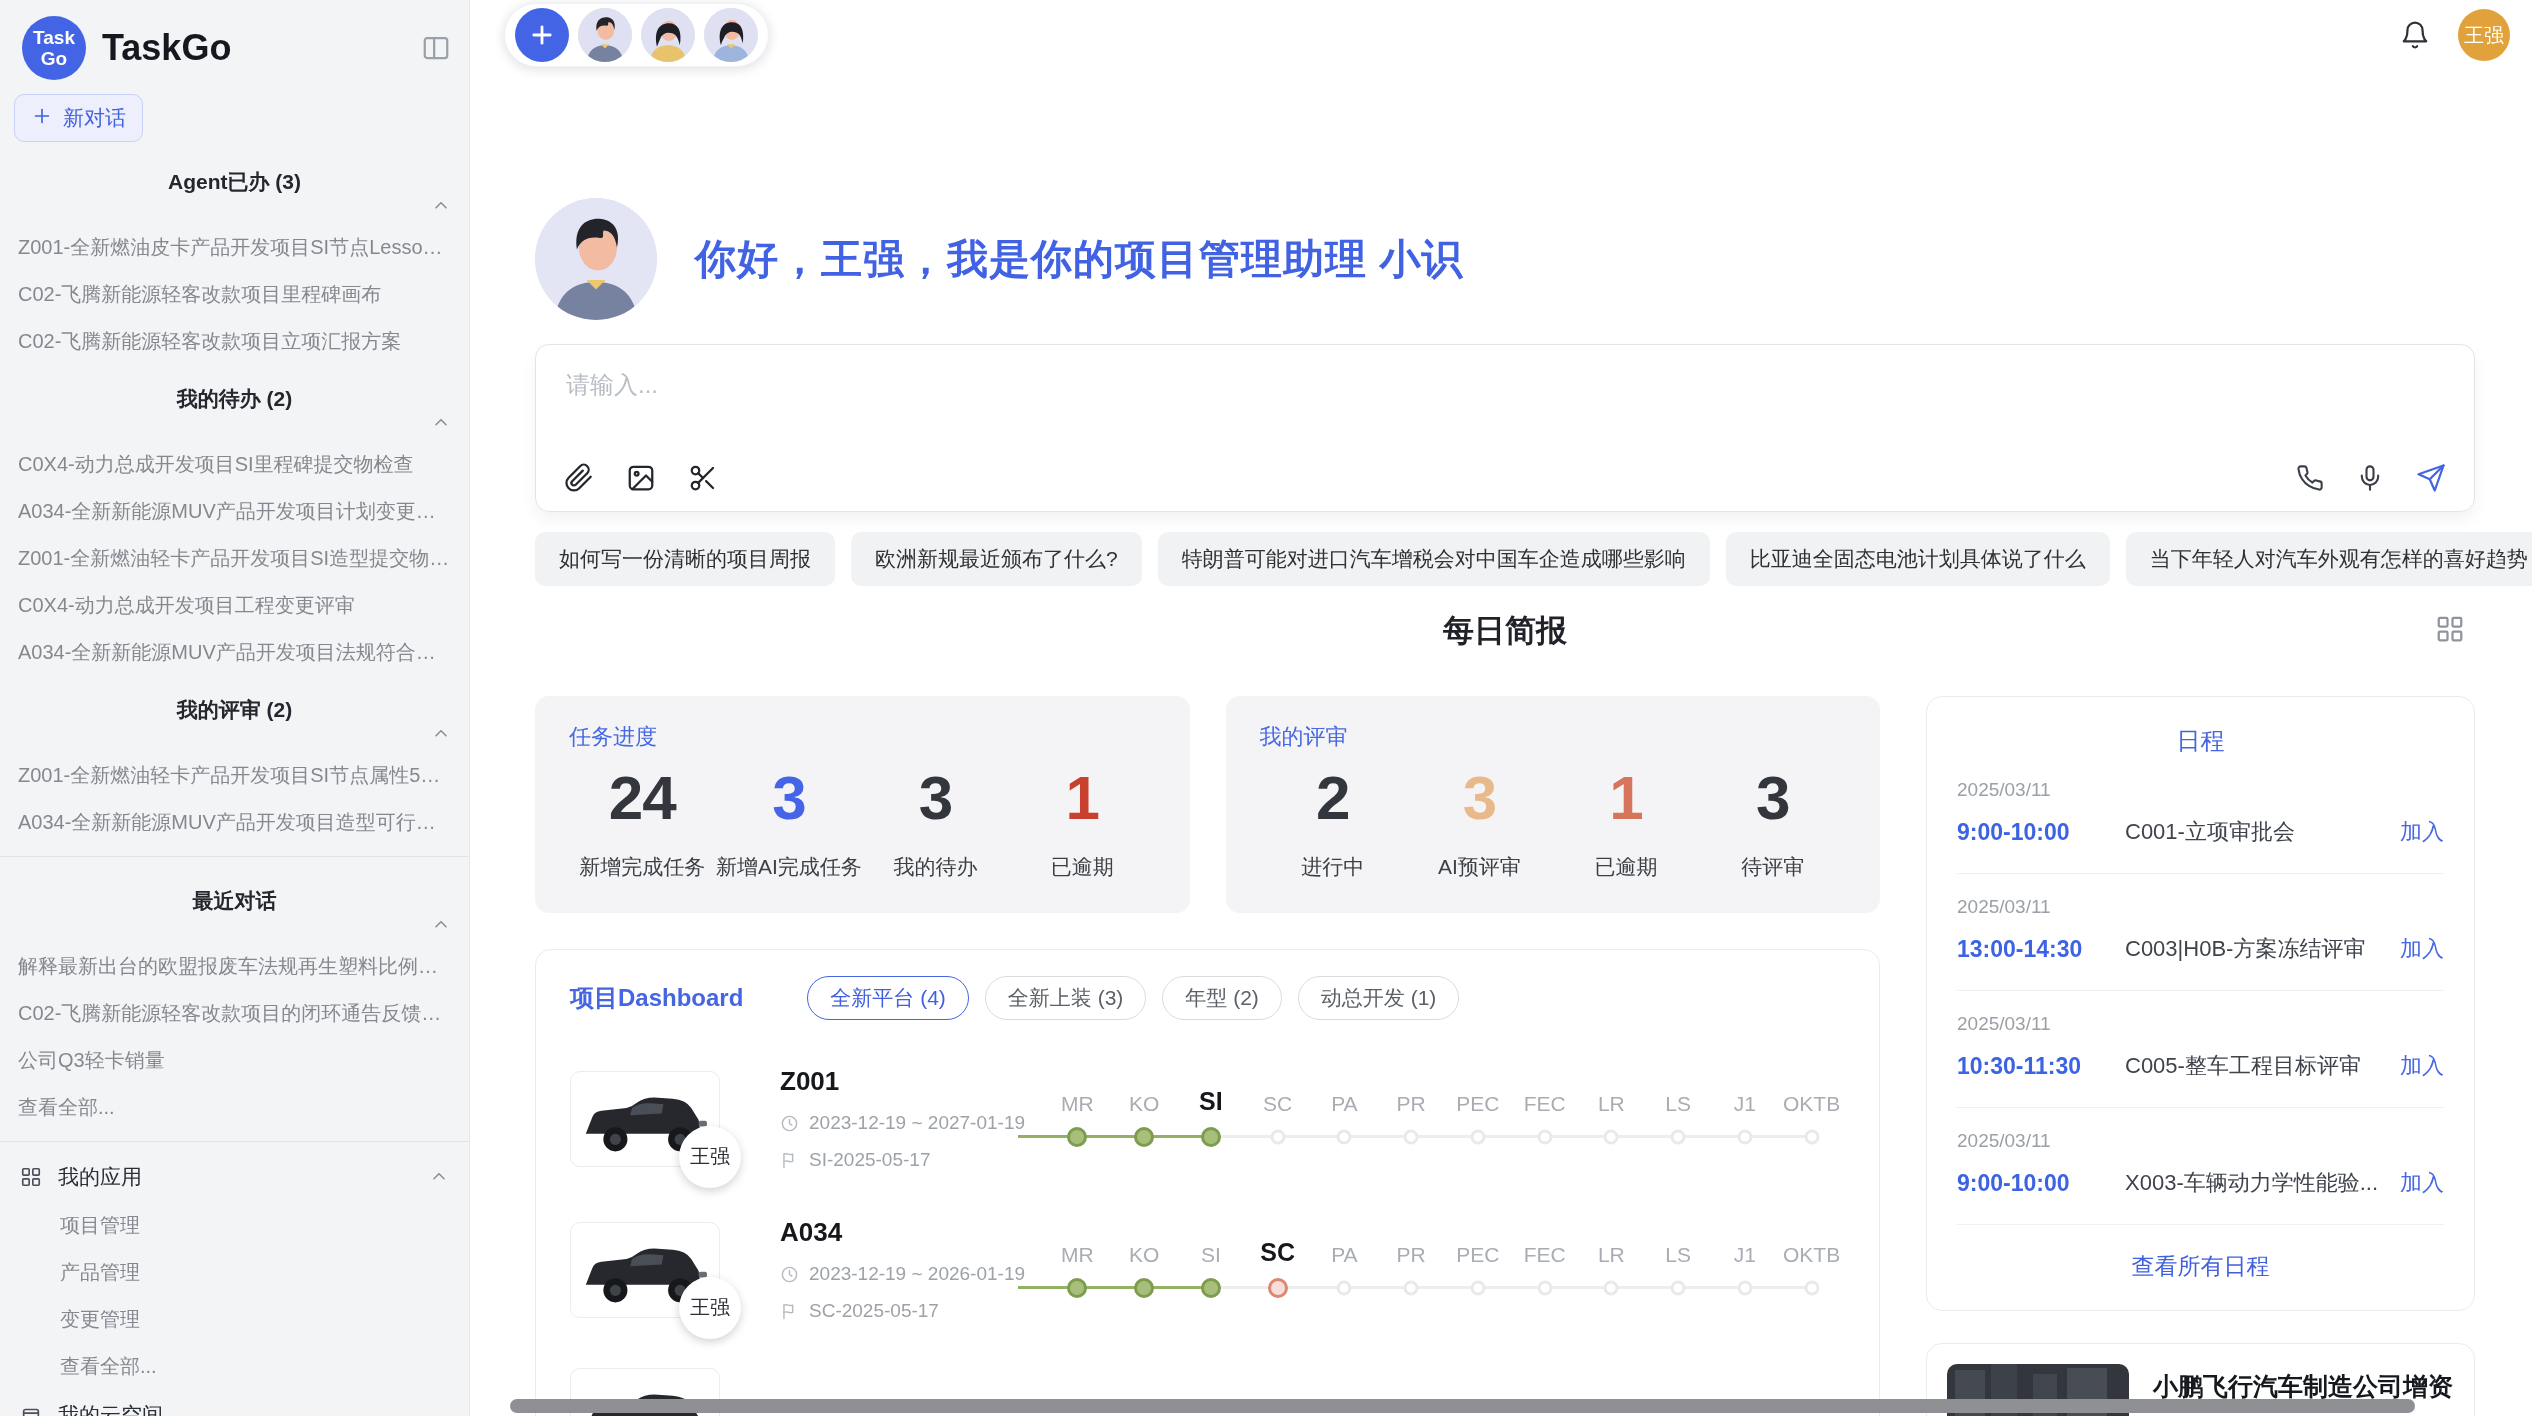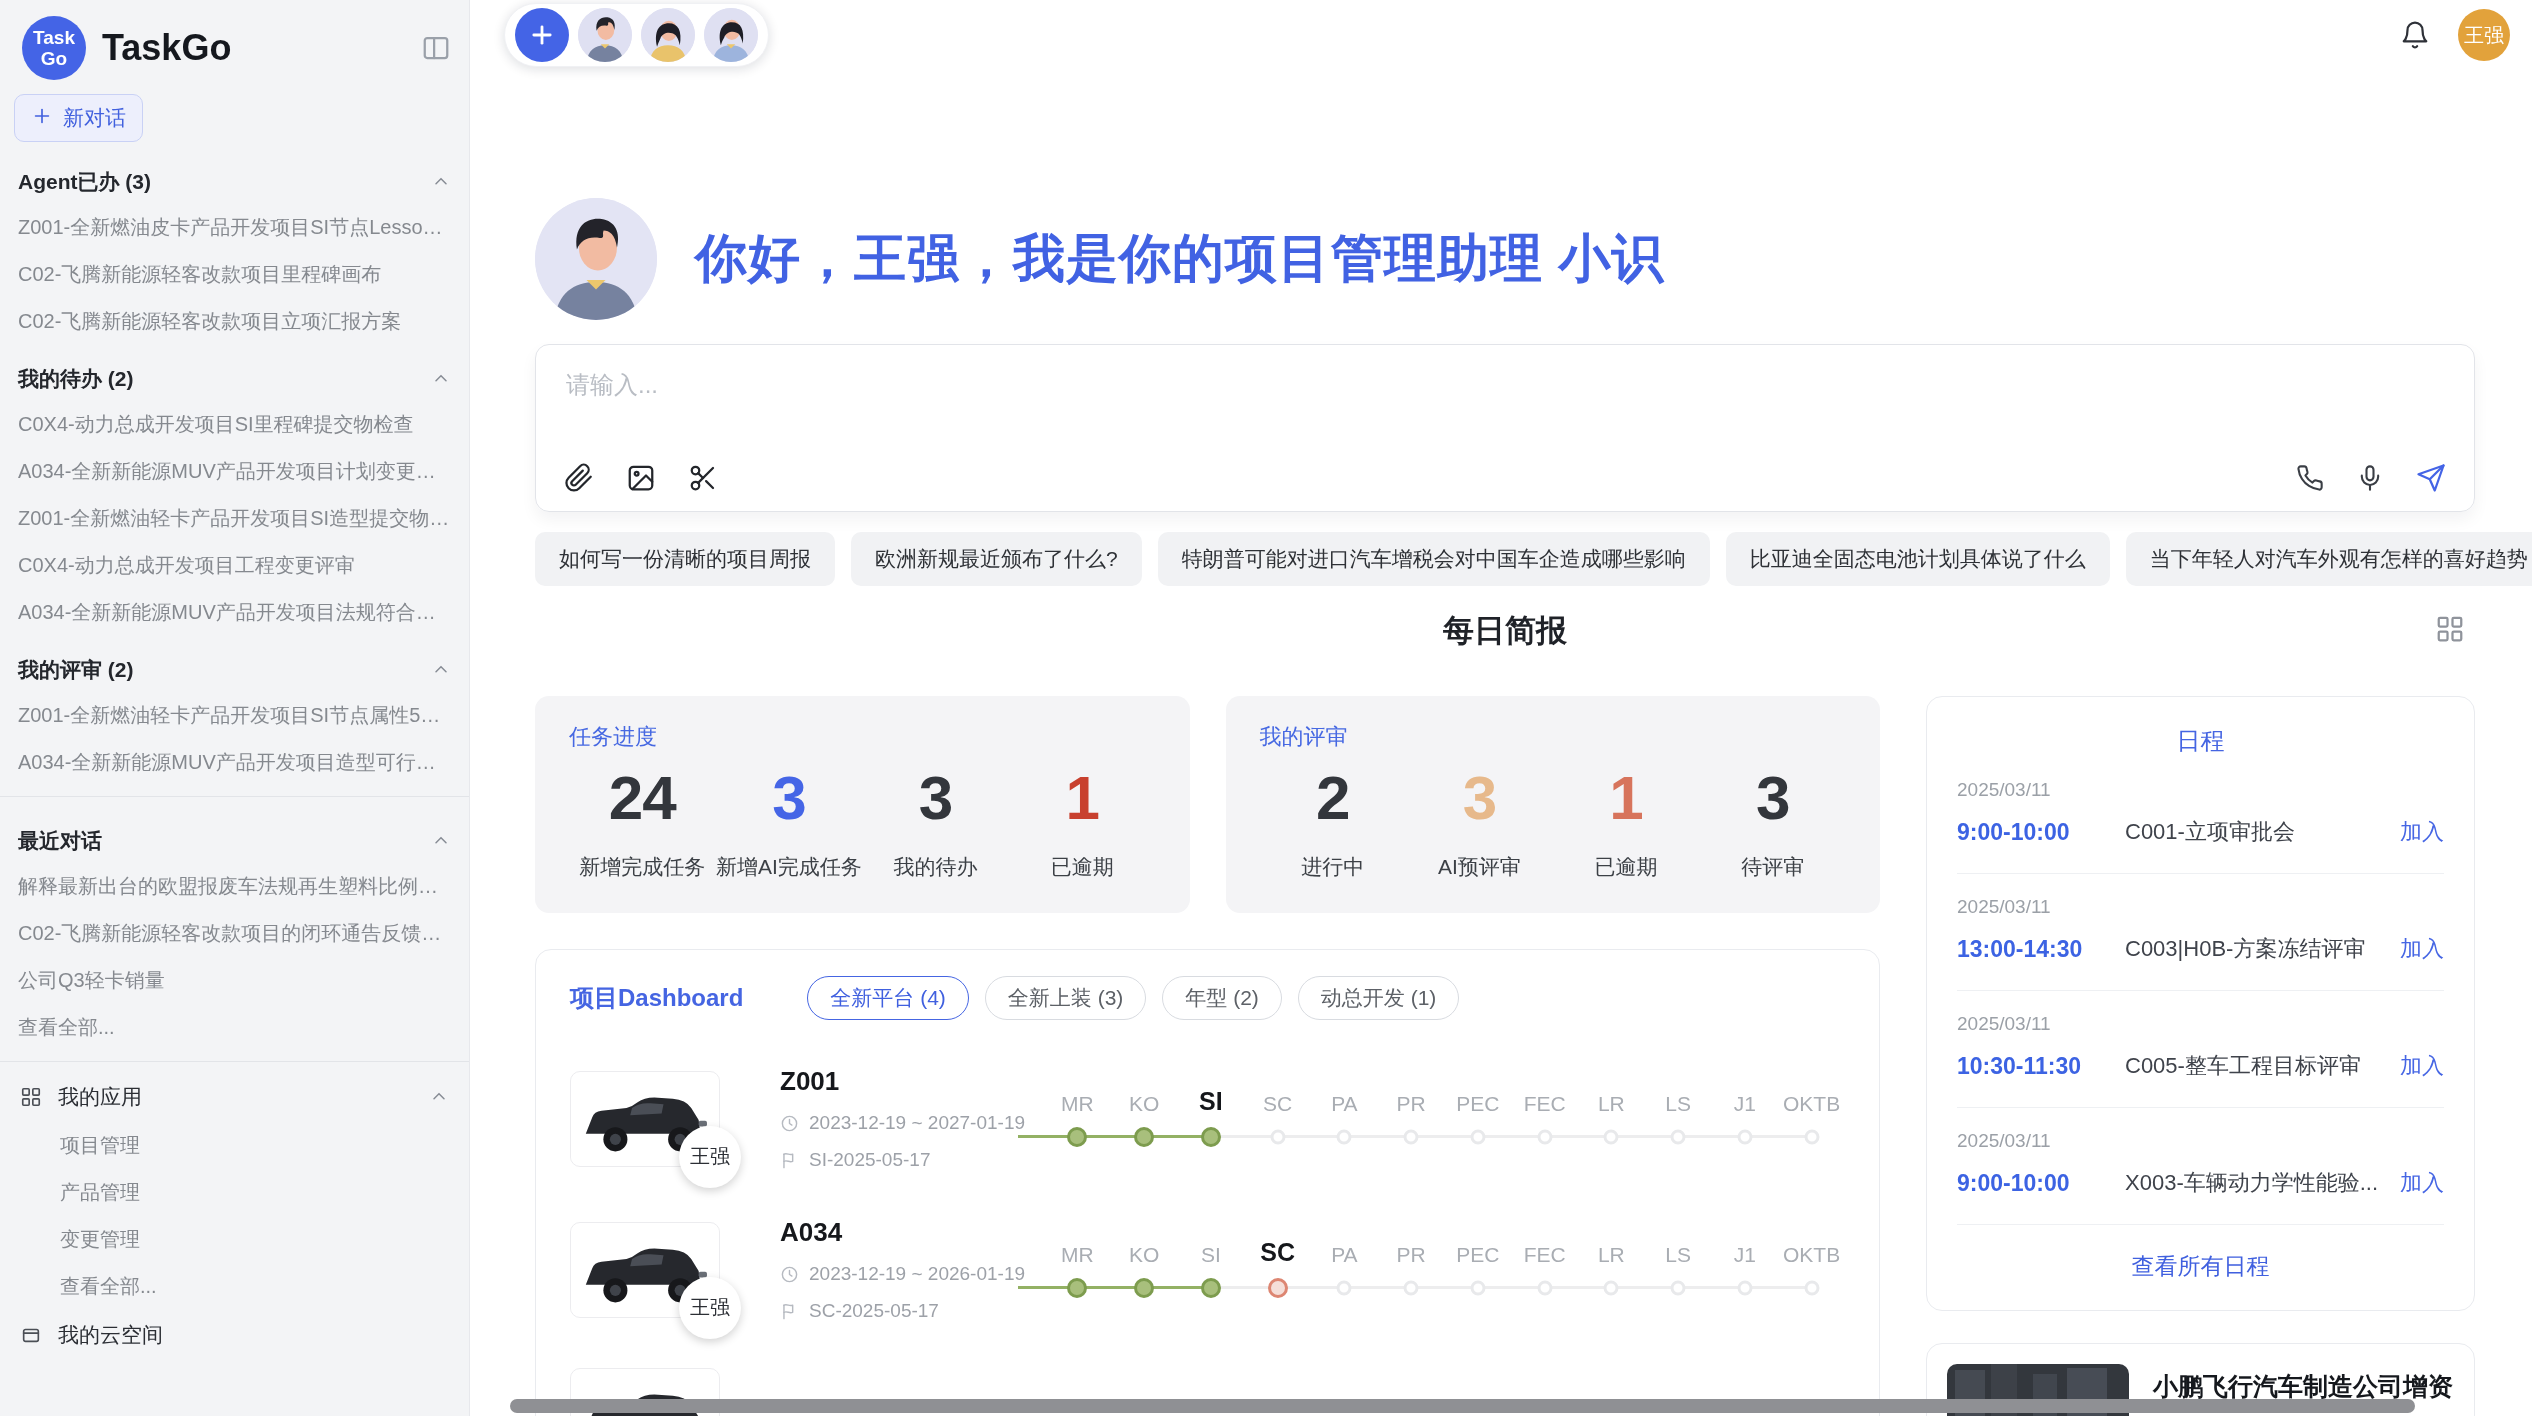--- a/index.html
+++ b/index.html
@@ -7,21 +7,21 @@
   .page { display:flex; width:2532px; height:1416px; }
 
   
   .sidebar { width:470px; flex:none; background:#f3f4f6; border-right:1px solid #e7e8ec; overflow:hidden; }
   .logo-row { height:86px; display:flex; align-items:center; padding:10px 18px 0 22px; }
   .logo { width:64px; height:64px; border-radius:50%; background:#4464e6; color:#fff; display:flex; flex-direction:column; align-items:center; justify-content:center; font-size:19px; line-height:21px; font-weight:600; flex:none; }
   .app-name { font-size:36px; font-weight:700; color:#15181e; margin-left:16px; }
   .panel-btn { margin-left:auto; color:#9aa0a9; display:flex; cursor:pointer; }
   .ic { stroke:currentColor; fill:none; stroke-width:1.8; stroke-linecap:round; stroke-linejoin:round; }
   .new-chat { margin:8px 14px 6px; height:48px; border-radius:10px; background:#edeffc; border:1px solid #c9d1f5; color:#4160de; font-size:21px; display:flex; align-items:center; gap:10px; padding:0 16px; cursor:pointer; }
-  .sec-h { display:flex; align-items:center; padding:20px 18px 8px; font-size:21px; font-weight:600; color:#24272d; cursor:pointer; }
+  .sec-h { display:flex; align-items:center; padding:20px 18px 8px; font-size:21px; font-weight:600; color:#24272d; cursor:pointer;flex-direction:column; }
   .sec-h .chev { margin-left:auto; color:#878c95; display:flex; }
   .sec-item { padding:10px 18px; font-size:20px; color:#85898f; white-space:nowrap; overflow:hidden; text-overflow:ellipsis; cursor:pointer; }
   .divider { height:1px; background:#e2e4e8; margin:10px 0; }
   .nav-row { display:flex; align-items:center; gap:16px; padding:11px 20px; font-size:21px; color:#2b2e34; cursor:pointer; }
   .nav-row .nic { color:#4b4f56; display:flex; }
   .sub-item { padding:10px 18px 10px 60px; font-size:20px; color:#85898f; cursor:pointer; }
 
   
   .main { flex:1; position:relative; background:#fff; overflow:hidden; }
   .topbar { height:70px; display:flex; align-items:center; padding:0 22px 0 20px; }
@@ -29,21 +29,21 @@
   .pill-plus { width:54px; height:54px; border-radius:50%; background:#4464e6; color:#fff; display:flex; align-items:center; justify-content:center; cursor:pointer; }
   .avatar { width:54px; height:54px; border-radius:50%; overflow:hidden; background:#dfe0f2; cursor:pointer; flex:none; }
   .avatar svg { display:block; width:100%; height:100%; }
   .topbar-right { margin-left:auto; display:flex; align-items:center; gap:28px; }
   .bell { color:#2e3138; display:flex; cursor:pointer; }
   .user-badge { width:52px; height:52px; border-radius:50%; background:#e2a23b; color:#fff; font-size:20px; display:flex; align-items:center; justify-content:center; cursor:pointer; }
 
   .hero { margin:128px 0 0 65px; display:flex; align-items:center; }
   .hero-avatar { width:122px; height:122px; border-radius:50%; overflow:hidden; background:#e3e4f4; flex:none; }
   .hero-avatar svg { display:block; width:100%; height:100%; }
-  .greeting { margin-left:38px; font-size:52px; font-weight:700; color:#4162e3; letter-spacing:1px; }
+  .greeting { margin-left:38px; font-size:41px; font-weight:700; color:#4162e3; letter-spacing:1px; }
 
   .inputbox { margin:24px 57px 0 65px; height:168px; border:1px solid #e2e4e9; border-radius:14px; box-shadow:0 8px 16px rgba(20,25,40,.05); position:relative; padding:26px 30px; }
   .query { border:none; outline:none; font-size:24px; width:70%; color:#333; background:transparent; font-family:inherit; }
   .query::placeholder { color:#b9bdc4; }
   .tools-left { position:absolute; left:28px; bottom:18px; display:flex; gap:32px; color:#23262b; }
   .tools-right { position:absolute; right:28px; bottom:18px; display:flex; gap:32px; align-items:center; color:#3a3e45; }
   .tools-left span, .tools-right span { display:flex; cursor:pointer; }
   .send { color:#4464e6; }
 
   .chips { margin:20px 57px 0 65px; display:flex; justify-content:space-between; gap:16px; }

